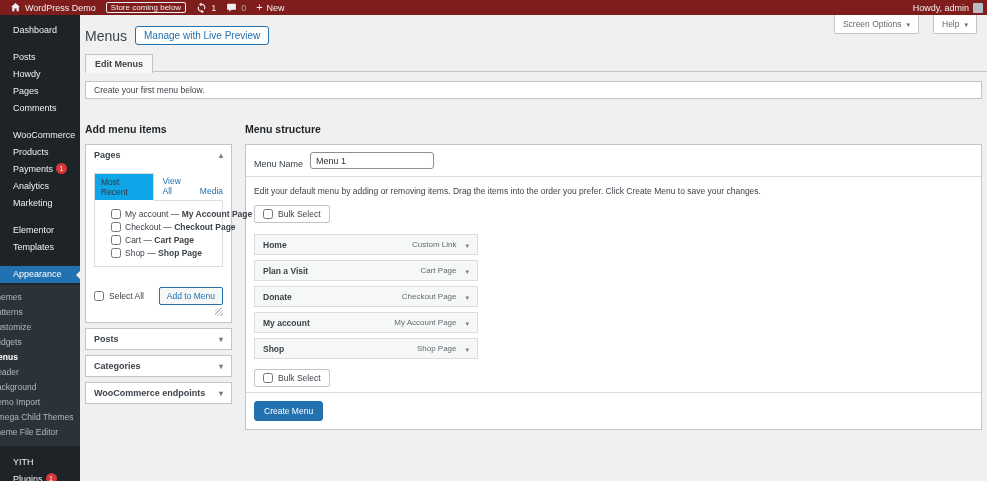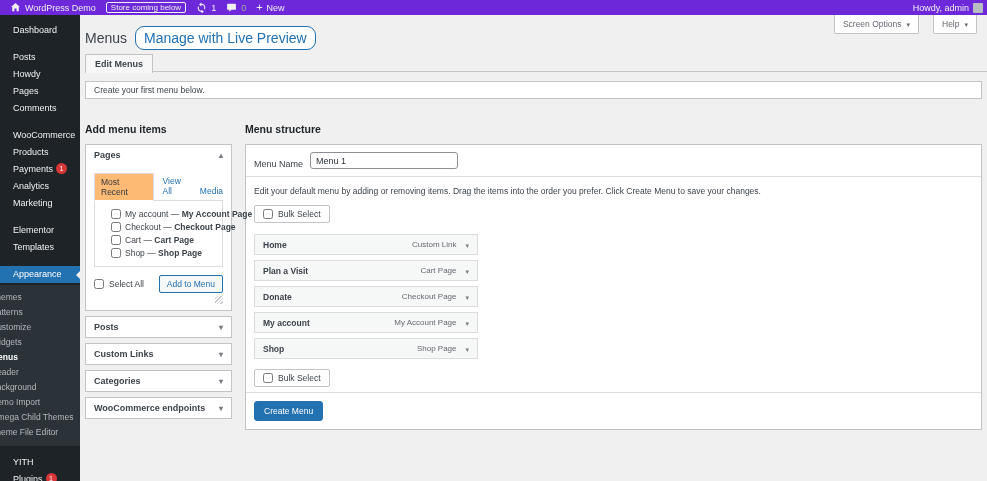--- a/index.html
+++ b/index.html
@@ -7,21 +7,21 @@
   body {
     font-family: "Liberation Sans", sans-serif;
     background: #f0f0f1;
     color: #3c434a;
     position: relative;
     font-size: 9px;
   }
   
   .admin-bar {
     position: absolute; top: 0; left: 0; right: 0; height: 15px;
-    background: #6d28d9; color: #f0f0f1;
+    background: #7f1d1d; color: #f0f0f1;
     display: flex; align-items: center; gap: 10px;
     padding: 0 4px 0 10px; font-size: 9px; z-index: 50;
   }
   .ab-group { display: flex; align-items: center; gap: 4px; cursor: pointer; }
   .coming-soon {
     border: 1px solid #f0f0f1; padding: 0 4px; height: 11px; line-height: 9px;
     font-size: 8px; border-radius: 2px; display: inline-flex; align-items: center;
   }
   .dim { color: #a7aaad; }
   .plus-icon::before { content: "+"; font-size: 11px; line-height: 9px; }
@@ -56,21 +56,21 @@
   .meta-link {
     background: #fff; border: 1px solid #c3c4c7; border-top: none;
     color: #646970; font-size: 8.5px; padding: 4px 8px; cursor: pointer;
     border-radius: 0 0 2px 2px;
   }
   .meta-link::after { content: "▾"; margin-left: 5px; font-size: 7px; }
   .title-row { position: absolute; top: 11px; left: 5px; display: flex; align-items: center; gap: 8px; }
   .page-title { font-size: 14px; font-weight: 400; color: #3c434a; }
   .btn-secondary {
     background: #fff; border: 1px solid #2271b1; color: #2271b1;
-    font-size: 14px; padding: 3px 8px; border-radius: 9px; cursor: pointer;
+    font-size: 10px; padding: 3px 8px; border-radius: 3px; cursor: pointer;
     font-family: "Liberation Sans", sans-serif;
   }
   .tab-row { position: absolute; top: 38px; left: 5px; right: 0; border-bottom: 1px solid #c3c4c7; height: 19px; }
   .nav-tab {
     display: inline-block; background: #f7f7f7; border: 1px solid #c3c4c7; border-bottom: none;
     font-weight: bold; font-size: 9px; padding: 4px 9px; position: relative; top: 1px;
     cursor: pointer; color: #3c434a; height: 19px;
   }
   .notice {
     position: absolute; top: 66px; left: 5px; right: 5px; height: 18px;
@@ -83,30 +83,30 @@
   .postbox { background: #fff; border: 1px solid #c3c4c7; }
   .postbox-header {
     display: flex; justify-content: space-between; align-items: center;
     padding: 5px 8px; font-weight: bold; font-size: 9px; cursor: pointer;
   }
   .arrow-up::before { content: "▴"; color: #787c82; font-size: 8px; }
   .arrow-down::before { content: "▾"; color: #787c82; font-size: 8px; }
   .postbox-body { padding: 8px 8px 6px; }
   .inner-tabs { display: flex; align-items: flex-end; font-size: 8.5px; position: relative; z-index: 2; }
   .inner-tab-active {
-    background: #fdba74; border: 1px solid #dcdcde; border-bottom: 1px solid #fff;
+    background: #0ea5e9; border: 1px solid #dcdcde; border-bottom: 1px solid #fff;
     padding: 3px 6px; margin-bottom: -1px; color: #32373c; cursor: pointer;
   }
   .inner-tab-link { color: #2271b1; padding: 3px 0 4px; margin-left: 9px; cursor: pointer; text-decoration: none; }
   .checklist-box { border: 1px solid #dcdcde; padding: 5px 16px; position: relative; z-index: 1; }
   .check-row { display: flex; align-items: center; gap: 4px; font-size: 8.5px; margin: 3px 0; white-space: nowrap; }
   .check-row input, .bulk-select input, .selectall-row input { width: 10px; height: 10px; margin: 0; flex: 0 0 auto; }
   .page-name::after { content: " — "; }
   .page-state { font-weight: bold; }
-  .box-footer { display: flex; justify-content: space-between; align-items: center; margin-top: 8px; }
+  .box-footer { display: flex; justify-content: space-between; align-items: center; margin-top: 20px; }
   .selectall-row { display: flex; align-items: center; gap: 5px; font-size: 8.5px; }
   .btn-addmenu {
     background: #f6f7f7; border: 1px solid #2271b1; color: #2271b1;
     font-size: 8.5px; padding: 3px 7px; border-radius: 2px; cursor: pointer;
     font-family: "Liberation Sans", sans-serif;
   }
   .resize-handle {
     width: 8px; height: 8px; margin: 3px 0 0 auto; cursor: nwse-resize;
     background: repeating-linear-gradient(135deg, transparent 0 1.5px, #c3c4c7 1.5px 2.5px);
   }
@@ -116,21 +116,21 @@
     padding: 5px 8px; font-weight: bold; font-size: 9px; cursor: pointer;
   }
   
   .right-col { position: absolute; top: 108px; left: 165px; right: 5px; }
   .menu-edit { background: #fff; border: 1px solid #c3c4c7; }
   .menu-name-row {
     display: flex; align-items: flex-end; gap: 7px; padding: 7px 8px;
     border-bottom: 1px solid #dcdcde; font-size: 9px;
   }
   .menu-name-input {
-    width: 148px; height: 17px; border: 1px solid #8c8f94; border-radius: 3px;
+    width: 124px; height: 17px; border: 1px solid #8c8f94; border-radius: 3px;
     padding: 0 5px; font-size: 9px; color: #2c3338; font-family: "Liberation Sans", sans-serif;
   }
   .menu-body { padding: 9px 8px 0; }
   .menu-desc { font-size: 8.5px; margin-bottom: 9px; }
   .bulk-select {
     display: inline-flex; align-items: center; gap: 5px; font-size: 8.5px;
     background: #fff; border: 1px solid #c3c4c7; border-radius: 2px; padding: 3px 8px; cursor: pointer;
   }
   .menu-items { margin: 11px 0 10px; width: 224px; }
   .menu-item-bar {
@@ -279,24 +279,20 @@
         </div>
         <div class="resize-handle"></div>
       </div>
     </div>
 
     <div class="accordion">
       <span>Posts</span>
       <span class="arrow-down"></span>
     </div>
     <div class="accordion">
-      <span>Custom Links</span>
-      <span class="arrow-down"></span>
-    </div>
-    <div class="accordion">
       <span>Categories</span>
       <span class="arrow-down"></span>
     </div>
     <div class="accordion">
       <span>WooCommerce endpoints</span>
       <span class="arrow-down"></span>
     </div>
   </div>
 
   <div class="right-col">

